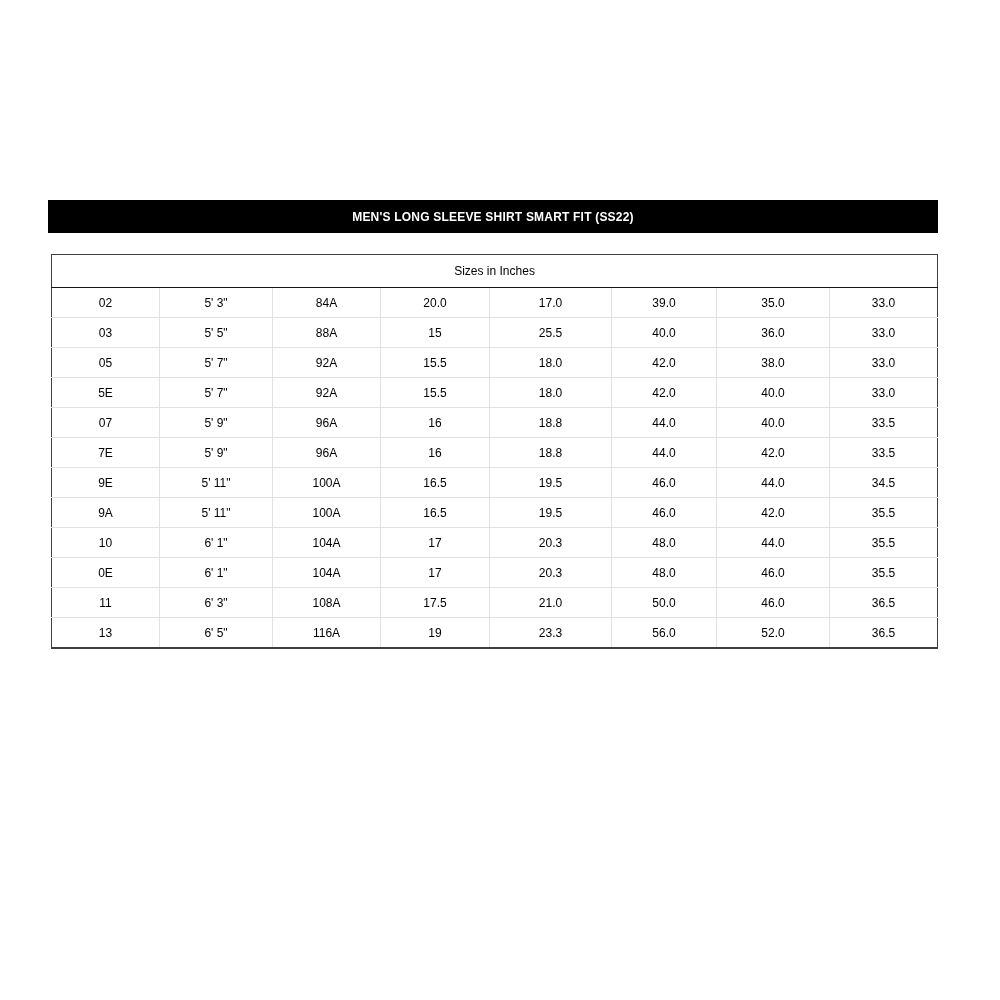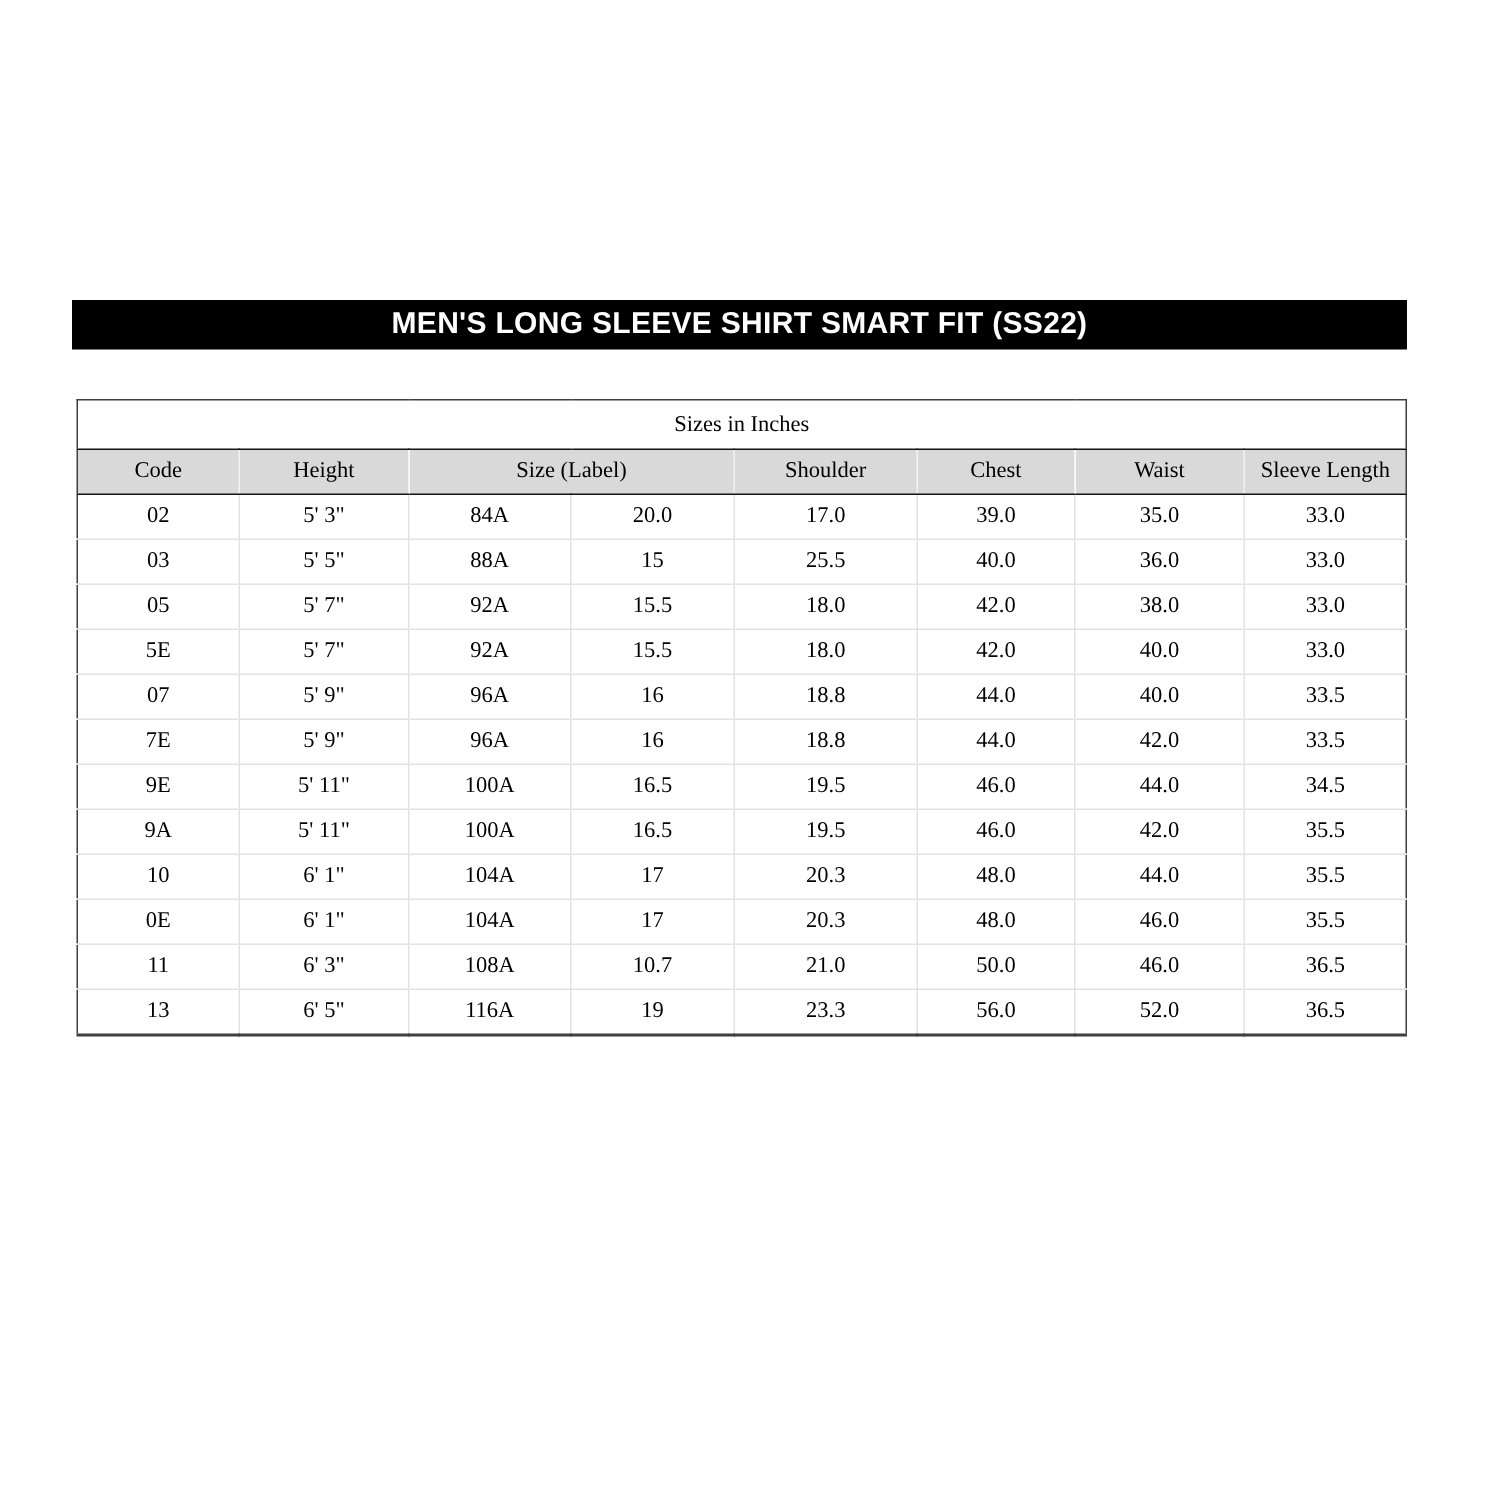--- a/index.html
+++ b/index.html
@@ -13,38 +13,37 @@
     position: relative;
   }
   .title-bar {
     position: absolute;
     left: 48px;
     top: 200px;
     width: 890px;
     height: 33px;
     background: var(--title-bg, #000000);
     color: var(--title-fg, #ffffff);
-    font-size: 20px;
+    font-size: 12px;
     font-weight: bold;
     display: flex;
     align-items: center;
     justify-content: center;
     letter-spacing: 0.2px;
   }
   table.size-table {
     position: absolute;
     left: 51px;
-    top: 266px;
+    top: 254px;
     width: 886px;
     border-collapse: collapse;
     table-layout: fixed;
-    font-size: 15px;
+    font-size: 12px;
     border: 1px solid #3f3f3f;
     border-bottom: 2px solid #3f3f3f;
-    font-family: Liberation Serif, serif;
   }
   .size-table td, .size-table th {
     text-align: center;
     vertical-align: middle;
     padding: 0;
     font-weight: normal;
     overflow: hidden;
     white-space: nowrap;
   }
   .caption-row td {
@@ -88,29 +87,20 @@
     <col style="width:109px">
     <col style="width:122px">
     <col style="width:105px">
     <col style="width:113px">
     <col style="width:108px">
   </colgroup>
   <thead>
     <tr class="caption-row">
       <td colspan="8">Sizes in Inches</td>
     </tr>
-    <tr class="header-row">
-      <th>Code</th>
-      <th>Height</th>
-      <th colspan="2">Size (Label)</th>
-      <th>Shoulder</th>
-      <th>Chest</th>
-      <th>Waist</th>
-      <th>Sleeve Length</th>
-    </tr>
   </thead>
   <tbody>
       <tr>
         <td>02</td>
         <td>5' 3"</td>
         <td>84A</td>
         <td>20.0</td>
         <td>17.0</td>
         <td>39.0</td>
         <td>35.0</td>
@@ -203,21 +193,21 @@
         <td>17</td>
         <td>20.3</td>
         <td>48.0</td>
         <td>46.0</td>
         <td>35.5</td>
       </tr>
       <tr>
         <td>11</td>
         <td>6' 3"</td>
         <td>108A</td>
-        <td>10.7</td>
+        <td>17.5</td>
         <td>21.0</td>
         <td>50.0</td>
         <td>46.0</td>
         <td>36.5</td>
       </tr>
       <tr>
         <td>13</td>
         <td>6' 5"</td>
         <td>116A</td>
         <td>19</td>

